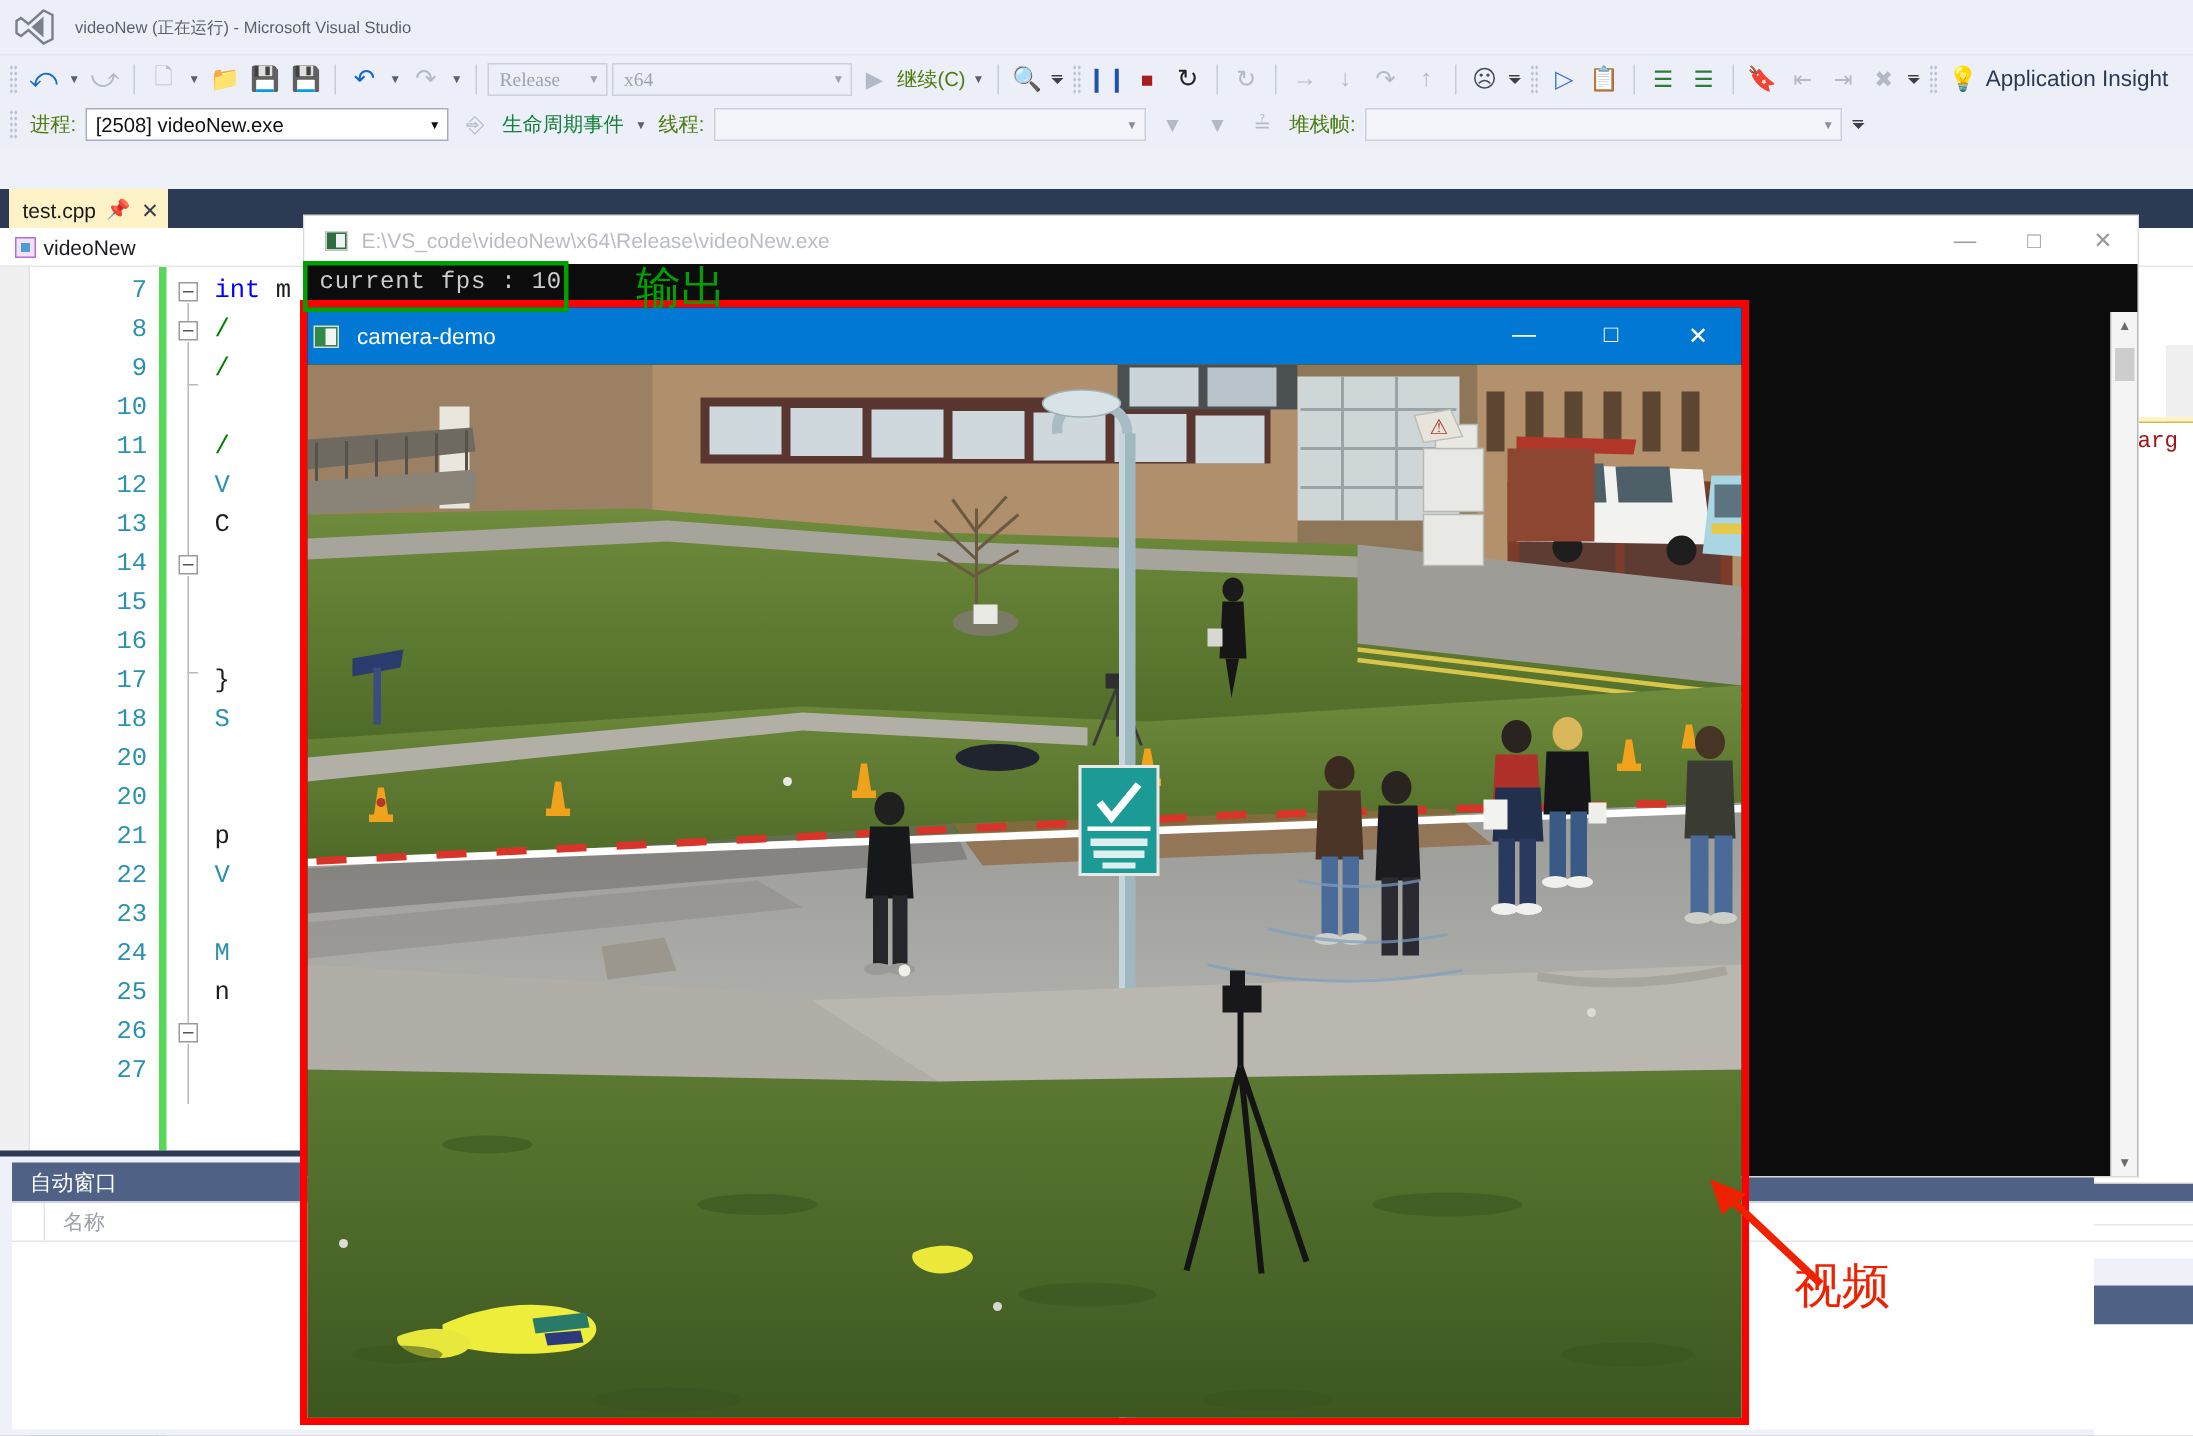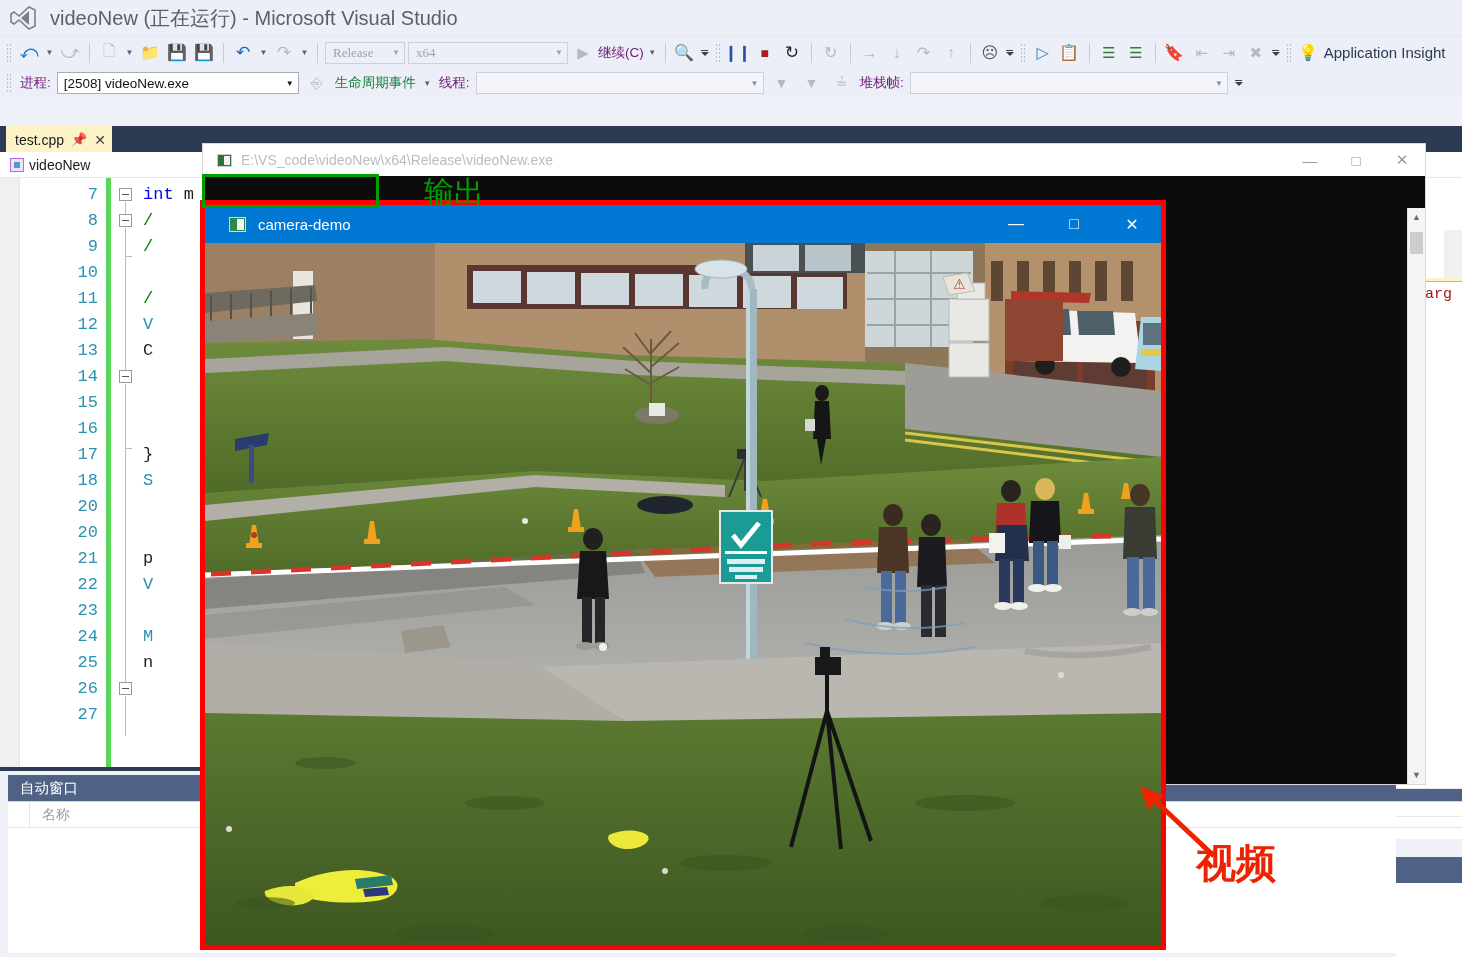--- a/index.html
+++ b/index.html
@@ -13,21 +13,21 @@
   }
 
   
   #vs-shell { position:absolute; inset:0; background:#eef1f8; }
 
   .vs-titlebar {
     height:36px; background:#eceff7; display:flex; align-items:center;
     padding-left:10px; position:relative;
   }
   .vs-logo { width:26px; height:24px; margin-right:14px; flex:none; }
-  .vs-title-text { font-size:20px; color:#5a5f6a; }
+  .vs-title-text { font-size:11px; color:#5a5f6a; }
 
   .vs-menubar {
     height:28px; background:#eceff7; display:flex; align-items:center;
     padding-left:12px; gap:22px; font-size:14px; color:#1b1b1f;
   }
   .vs-menubar span { cursor:default; }
 
   .vs-toolbar {
     height:32px; background:#eceff7; display:flex; align-items:center;
     padding-left:4px; gap:3px; border-top:1px solid #e3e6ef;
@@ -44,21 +44,21 @@
     justify-content:center; font-size:15px; color:#4a4f5c; }
   .tb-btn.dis { color:#b4b9c6; }
   .tb-arrow { font-size:8px; color:#5a5f6a; width:11px; text-align:center; }
   .tb-combo {
     height:22px; border:1px solid #ccd0dc; background:#eceff7; color:#9ea3b0;
     font-size:13px; display:flex; align-items:center; padding:0 4px 0 7px;
     justify-content:space-between;
   }
   .tb-combo .cv { overflow:hidden; white-space:nowrap;font-family:Liberation Serif, serif; }
   .tb-combo .ca { font-size:8px; margin-left:8px; }
-  .tb-label { font-size:13.5px; color:#701a75; }
+  .tb-label { font-size:13.5px; color:#4d7c0f; }
   .tb-label.dis { color:#15803d; }
   .tb-input {
     height:22px; border:1px solid #a9adba; background:#ffffff; color:#111;
     font-size:13.5px; display:flex; align-items:center; padding:0 4px 0 6px;
     justify-content:space-between;
   }
   .tb-input.empty { background:#f3f5fa; border-color:#ccd0dc; }
   .overflow-dd { display:flex; flex-direction:column; align-items:center;
      justify-content:center; width:10px; height:24px; }
   .overflow-dd i { display:block; width:7px; height:1px; background:#3a3f4b; }
@@ -164,37 +164,37 @@
      justify-content:center; font-size:9px; color:#6b6b6b; }
   .cw-vs-thumb { position:absolute; top:24px; left:2px; right:2px; height:22px;
      background:#cdcdcd; }
 
   
   #camera-win {
     position:absolute; left:200px; top:200px; width:966px; height:750px;
     border:5px solid #ff0000;
   }
   .cam-title { height:38px; background:#0078d4; display:flex; align-items:center;
-     padding-left:24px; gap:12px; position:relative; }
+     padding-left:4px; gap:12px; position:relative; }
   .cam-icon { width:17px; height:15px; background:#2f8a4a; border:1px solid #d7d7d7;
      position:relative; }
   .cam-icon:after{ content:""; position:absolute; left:7px; top:1px; right:1px;
      bottom:1px; background:#f4f4f4; }
   .cam-label { color:#ffffff; font-size:15px; }
   .cam-ctrls { position:absolute; right:0; top:0; height:38px; display:flex; }
   .cam-btn { width:58px; height:38px; display:flex; align-items:center;
      justify-content:center; color:#ffffff; font-size:16px; }
   .cam-viewport { position:absolute; left:0; top:38px; right:0; bottom:0;
      overflow:hidden; background:#4a7a2a; }
 
   
   .ann-box { position:absolute; border:3px solid #00a000; }
   .ann-text { position:absolute; color:#00a000; font-size:30px;
      font-family:"DejaVu Sans", sans-serif; }
-  .ann-text.red { color:#ee2200; font-size:40px;font-weight:bold; }
+  .ann-text.red { color:#ee2200; font-size:32px; }
   .ann-arrow { position:absolute; }
 </style>
 </head>
 <body>
 
 <div id="vs-shell">
 
   <div class="vs-titlebar">
     <svg class="vs-logo" viewBox="0 0 26 24">
       <path d="M19 1 L25 4 V20 L19 23 L9 14 L4 18 L1 16 V8 L4 6 L9 10 Z" fill="none" stroke="#7b7f8c" stroke-width="1.6"></path>
@@ -430,20 +430,21 @@
   <div class="cw-title">
     <span class="cw-icon"></span>
     <span class="cw-path">E:\VS_code\videoNew\x64\Release\videoNew.exe</span>
     <div class="cw-ctrls">
       <div class="cw-btn">—</div>
       <div class="cw-btn">□</div>
       <div class="cw-btn">✕</div>
     </div>
   </div>
   <div class="cw-body">
+    <div class="cw-out">current fps : 10</div>
     <div class="cw-vscroll">
       <div class="cw-vs-btn">▲</div>
       <div class="cw-vs-thumb"></div>
       <div class="cw-vs-btn" style="position:absolute;bottom:0;left:0;right:0;">▼</div>
     </div>
   </div>
 </div>
 
 <div id="camera-win">
   <div class="cam-title">

